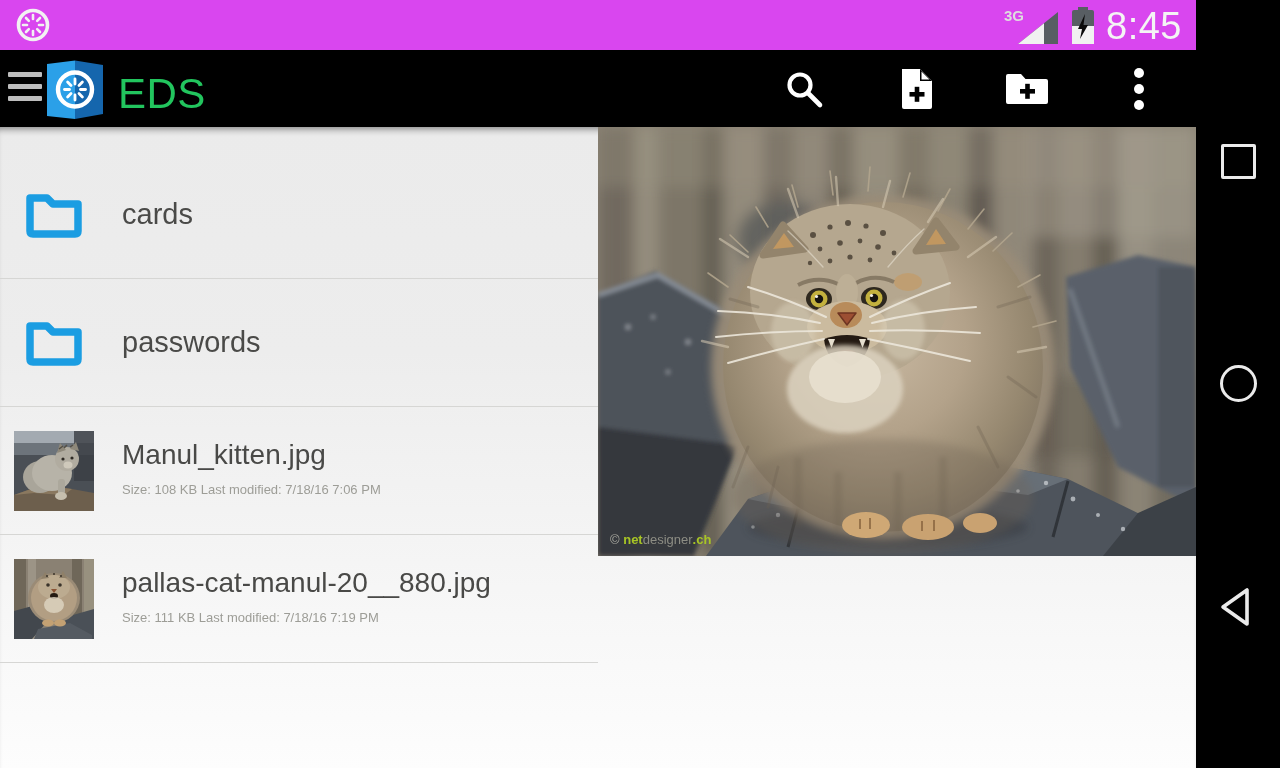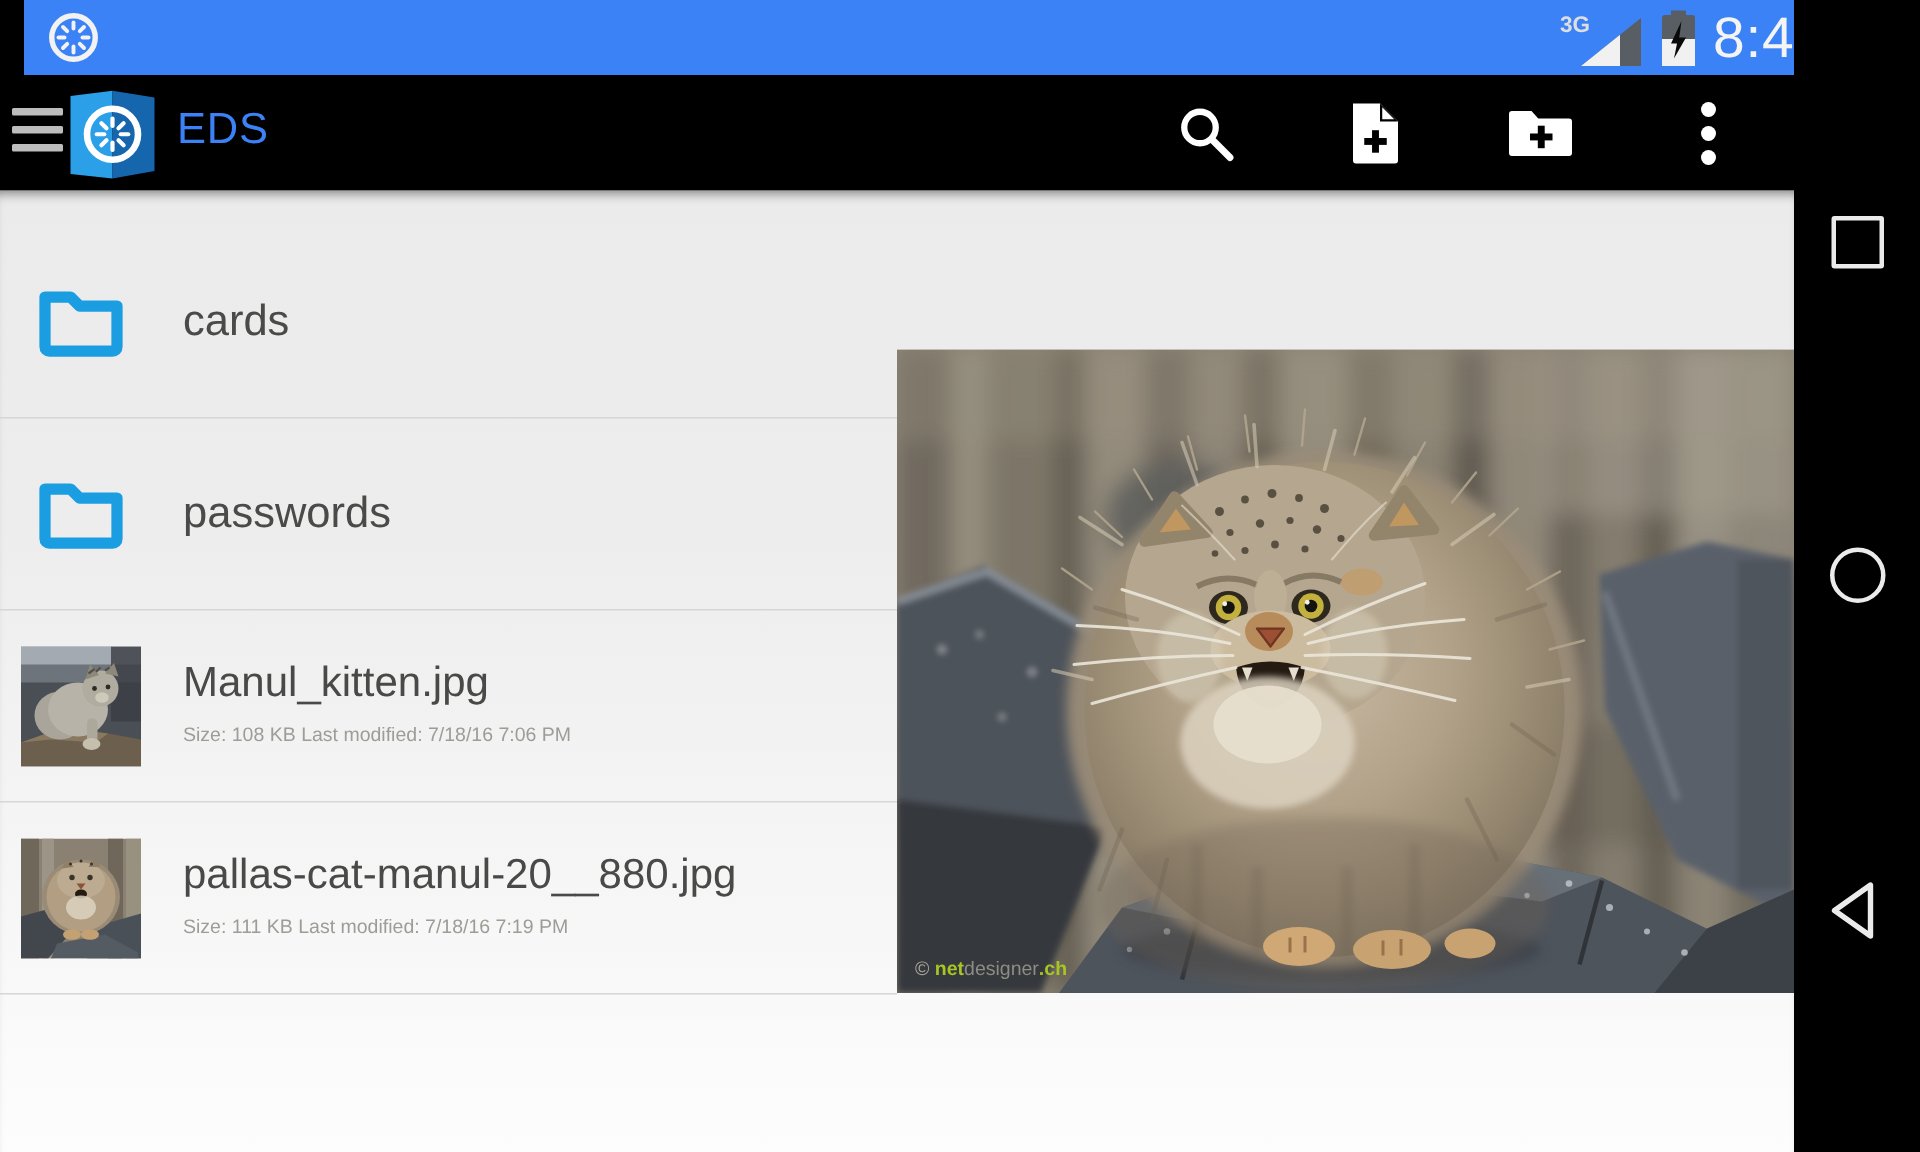--- a/index.html
+++ b/index.html
@@ -2,48 +2,48 @@
 <html><head>
 <meta charset="utf-8">
 <style>
   html,body{margin:0;padding:0;}
   body{
     width:1280px;height:768px;position:relative;overflow:hidden;
     background:#000;font-family:"Liberation Sans",sans-serif;
     -webkit-font-smoothing:antialiased;
   }
   
-  .status-bar{position:absolute;left:16px;top:0;width:1196px;height:50px;background:#3b82f6;padding-left:20px;}
+  .status-bar{position:absolute;left:0;top:0;width:1196px;height:50px;background:#d946ef;}
   .notif-icon{position:absolute;left:14px;top:6px;}
   .status-right{position:absolute;right:14px;top:6px;height:40px;display:flex;align-items:center;gap:10px;}
   .clock-text{color:#f4f4f4;font-size:38px;letter-spacing:.5px;}
   
   .app-bar{position:absolute;left:0;top:50px;width:1196px;height:77px;background:#000;}
   .hamburger{position:absolute;left:8px;top:22px;width:34px;height:33px;cursor:pointer;}
   .hamburger span{display:block;width:34px;height:4.5px;background:#bdbdbd;border-radius:1px;margin-bottom:7.5px;}
   .eds-app-icon{position:absolute;left:44px;top:7px;}
-  .app-title{position:absolute;left:118px;top:20px;color:#3b82f6;font-size:29px;font-weight:500;letter-spacing:.5px;}
+  .app-title{position:absolute;left:118px;top:20px;color:#22c55e;font-size:42px;font-weight:500;letter-spacing:.5px;}
   .bar-action{position:absolute;top:15px;width:48px;height:48px;display:flex;align-items:center;justify-content:center;cursor:pointer;}
   .act-search{left:780px;}.act-newfile{left:892px;}.act-newfolder{left:1003px;}.act-more{left:1115px;}
   
   .content{
     position:absolute;left:0;top:127px;width:1196px;height:641px;
     background:linear-gradient(180deg,#ebebeb 0%,#ededed 35%,#f6f6f6 72%,#fdfdfd 100%);
     box-shadow:inset 0 7px 7px -5px rgba(0,0,0,.45);
     display:flex;
   }
   .list-pane{width:598px;padding-top:24px;box-sizing:border-box;}
   .row{height:128px;border-bottom:1px solid #d6d6d4;display:flex;align-items:center;padding-left:14px;box-sizing:border-box;cursor:pointer;}
   .row .icon-box{width:80px;display:flex;justify-content:center;align-items:center;flex:none;}
   .row .thumb{width:80px;height:80px;flex:none;display:block;}
   .row .text{margin-left:28px;}
   .folder-label{font-size:29px;color:#4a4a48;}
   .file-title{font-size:28px;color:#494947;line-height:34px;}
   .file-sub{font-size:13px;color:#9d9d97;line-height:26px;margin-top:5px;}
-  .preview-pane{width:598px;display:flex;align-items:center;}
+  .preview-pane{width:598px;display:flex;align-items:flex-start;}
   .preview-pane svg{display:block;}
   
   .nav-bar{position:absolute;left:1196px;top:0;width:84px;height:768px;background:#000;}
   .nav-btn{position:absolute;left:0;width:84px;display:flex;justify-content:center;cursor:pointer;}
   .nav-square{top:144px;}
   .nav-square i{display:block;width:29px;height:29px;border:3.5px solid #ebebeb;border-radius:2px;}
   .nav-circle{top:365px;}
   .nav-circle i{display:block;width:31px;height:31px;border:3.5px solid #ebebeb;border-radius:50%;}
   .nav-back{top:585px;}
 </style>

